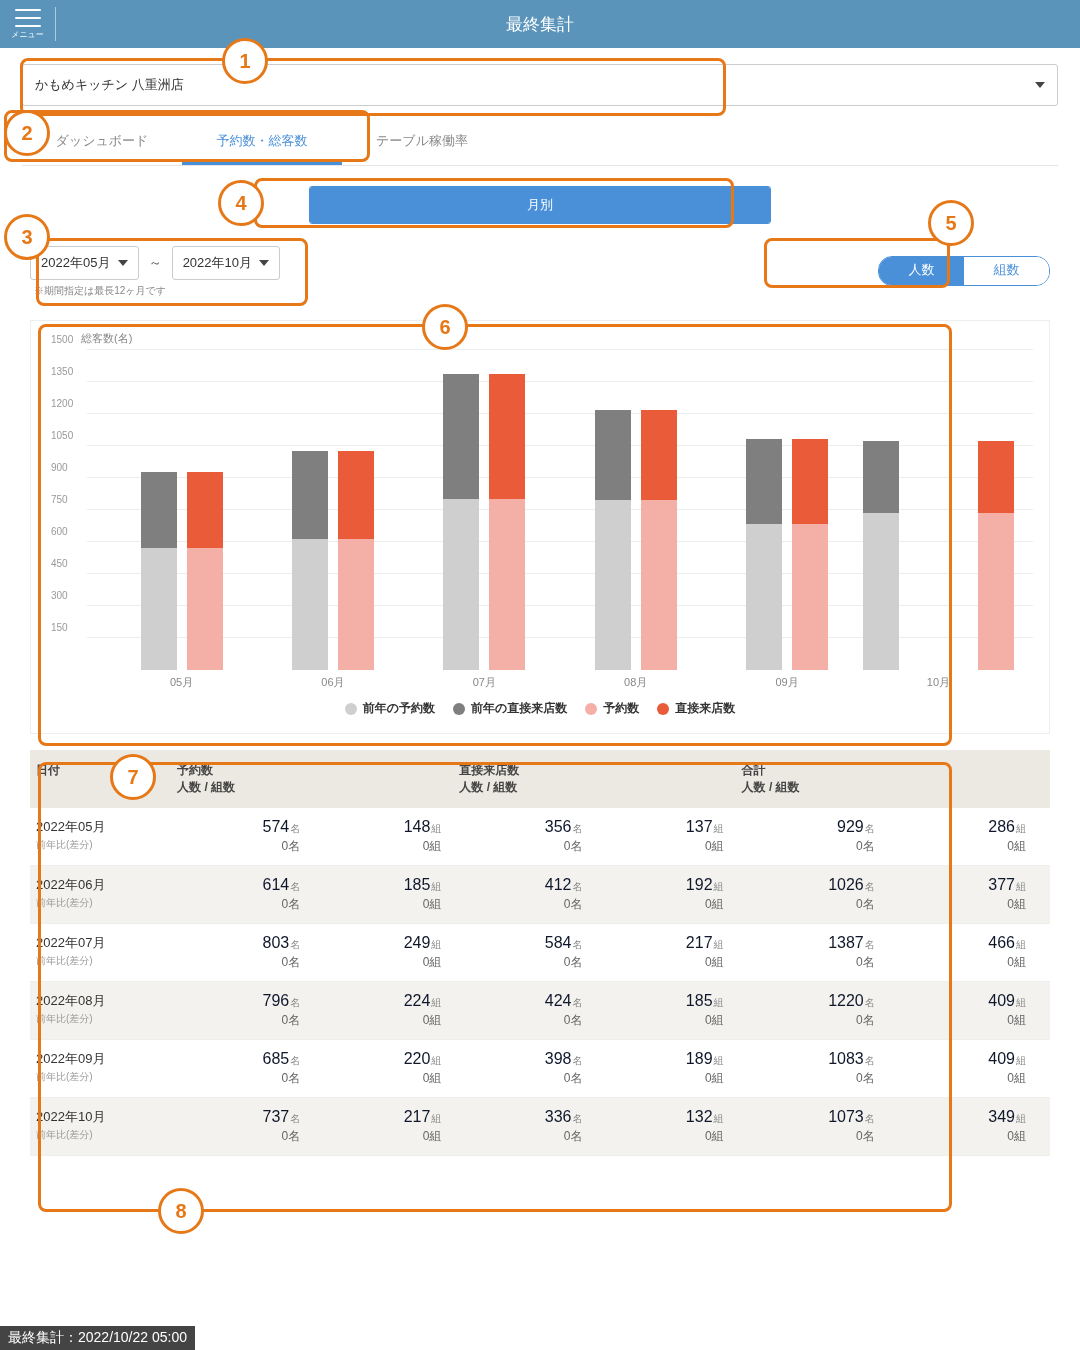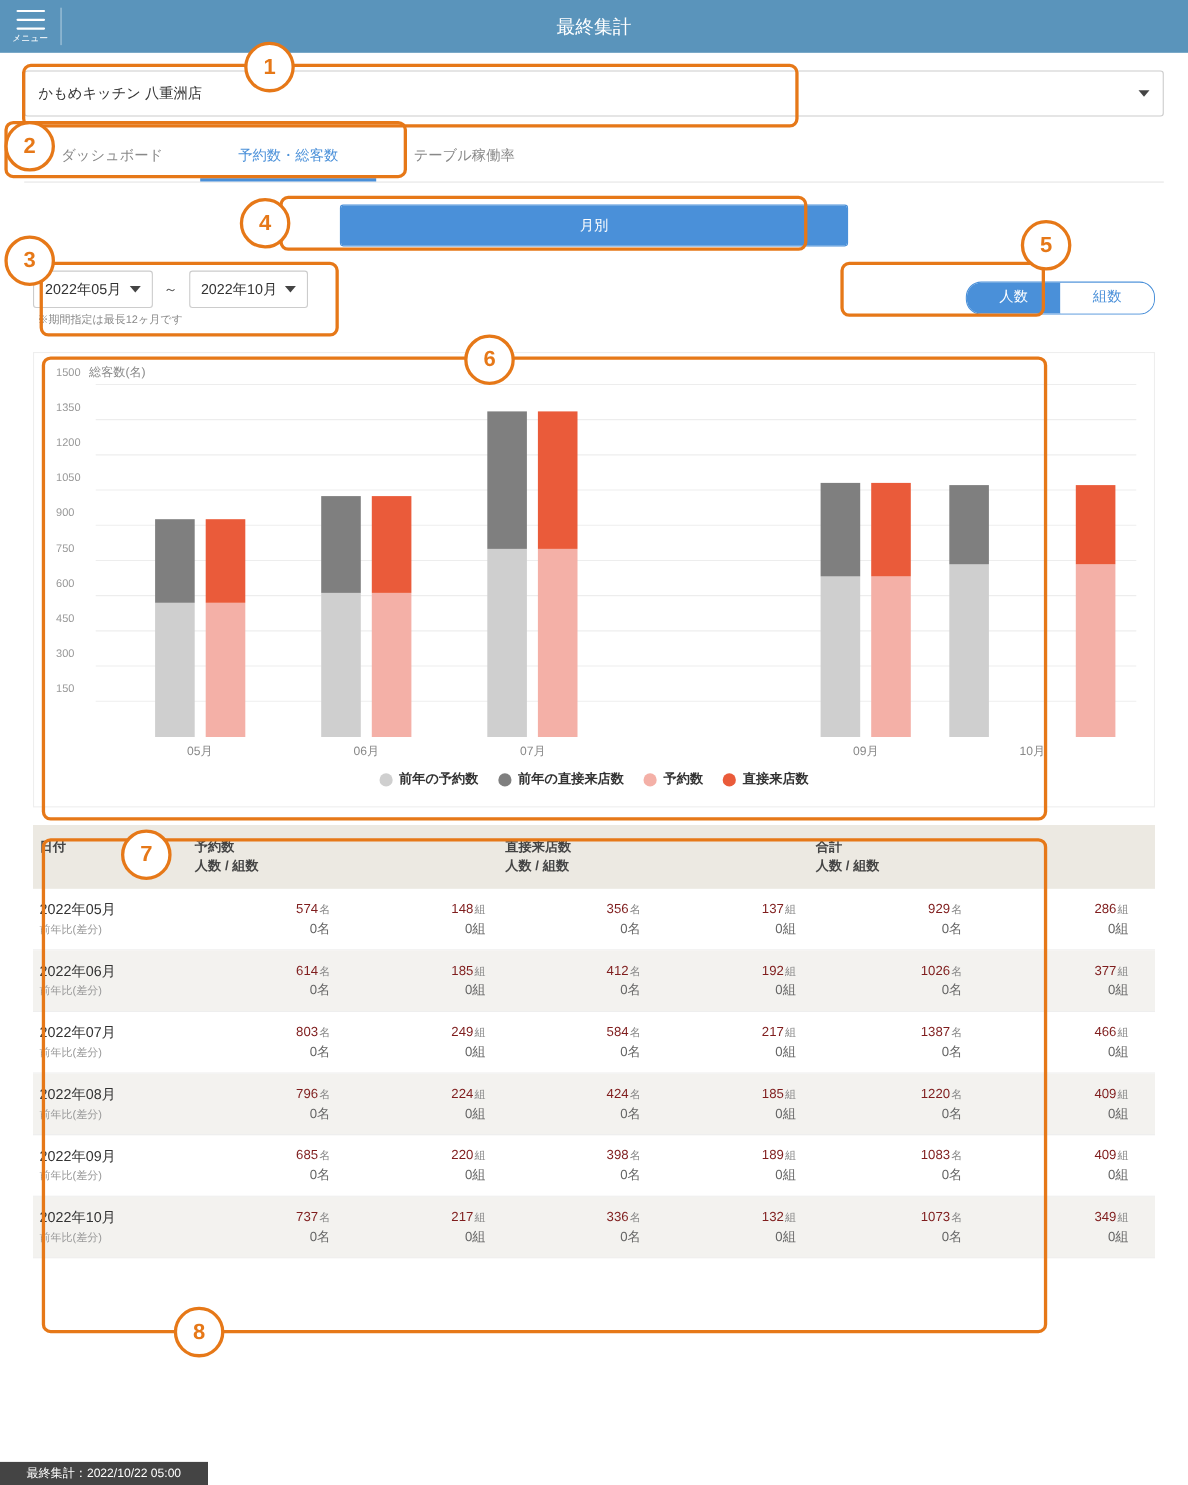--- a/index.html
+++ b/index.html
@@ -51,24 +51,24 @@
 .thead>div:nth-child(4){width:30%}
 .row{display:flex;border-bottom:1px solid #eee;padding:10px 6px;align-items:flex-start}
 .row.alt{background:#f3f2ef}
 .row .lab{width:14%}
 .row .lab .m{font-size:13px;color:#333}
 .row .lab .s{font-size:10px;color:#999;margin-top:2px}
 .block{display:flex}
 .row .block.b2{width:28%}
 .row .block.b3{width:30%}
 .cell{width:50%;text-align:right;padding-right:18px}
-.cell .v{font-size:12px;color:#7f1d1d}
+.cell .v{font-size:16px;color:#0f172a}
 .cell .u{font-size:10px;color:#888;margin-left:1px}
 .cell .d{font-size:12px;color:#666;margin-top:2px}
-.ftr{position:fixed;left:0;bottom:0;background:#444;color:#fff;font-size:11px;padding:3px 24px}
+.ftr{position:fixed;left:0;bottom:0;background:#444;color:#fff;font-size:14px;padding:3px 8px}
 .callout{position:absolute;width:40px;height:40px;border:3px solid #e67818;border-radius:50%;display:flex;align-items:center;justify-content:center;color:#e67818;font-size:20px;font-weight:bold;background:#fff;z-index:10}
 .ring{position:absolute;border:3px solid #e67818;border-radius:8px;z-index:9;pointer-events:none}
 </style>
 </head>
 <body>
 
 <div class="hdr">
   <div class="menu">
     <div class="bars">
         <span></span>
@@ -164,20 +164,31 @@
         <div class="bar" style="height: 295.893px;">
           <div class="seg-bot" style="height: 171.307px; background: rgb(207, 207, 207);"></div>
           <div class="seg-top" style="bottom: 171.307px; height: 124.587px; background: rgb(127, 127, 127);"></div>
         </div>
         <div class="bar" style="height: 295.893px;">
           <div class="seg-bot" style="height: 171.307px; background: rgb(244, 176, 167);"></div>
           <div class="seg-top" style="bottom: 171.307px; height: 124.587px; background: rgb(234, 91, 58);"></div>
         </div>
         <div class="xlab">07月</div>
       </div>
+      <div class="group" style="left: 50%;">
+        <div class="bar" style="height: 260.267px;">
+          <div class="seg-bot" style="height: 169.813px; background: rgb(207, 207, 207);"></div>
+          <div class="seg-top" style="bottom: 169.813px; height: 90.4533px; background: rgb(127, 127, 127);"></div>
+        </div>
+        <div class="bar" style="height: 260.267px;">
+          <div class="seg-bot" style="height: 169.813px; background: rgb(244, 176, 167);"></div>
+          <div class="seg-top" style="bottom: 169.813px; height: 90.4533px; background: rgb(234, 91, 58);"></div>
+        </div>
+        <div class="xlab">08月</div>
+      </div>
       <div class="group" style="left: 66%;">
         <div class="bar" style="height: 231.04px;">
           <div class="seg-bot" style="height: 146.133px; background: rgb(207, 207, 207);"></div>
           <div class="seg-top" style="bottom: 146.133px; height: 84.9067px; background: rgb(127, 127, 127);"></div>
         </div>
         <div class="bar" style="height: 231.04px;">
           <div class="seg-bot" style="height: 146.133px; background: rgb(244, 176, 167);"></div>
           <div class="seg-top" style="bottom: 146.133px; height: 84.9067px; background: rgb(234, 91, 58);"></div>
         </div>
         <div class="xlab">09月</div>

